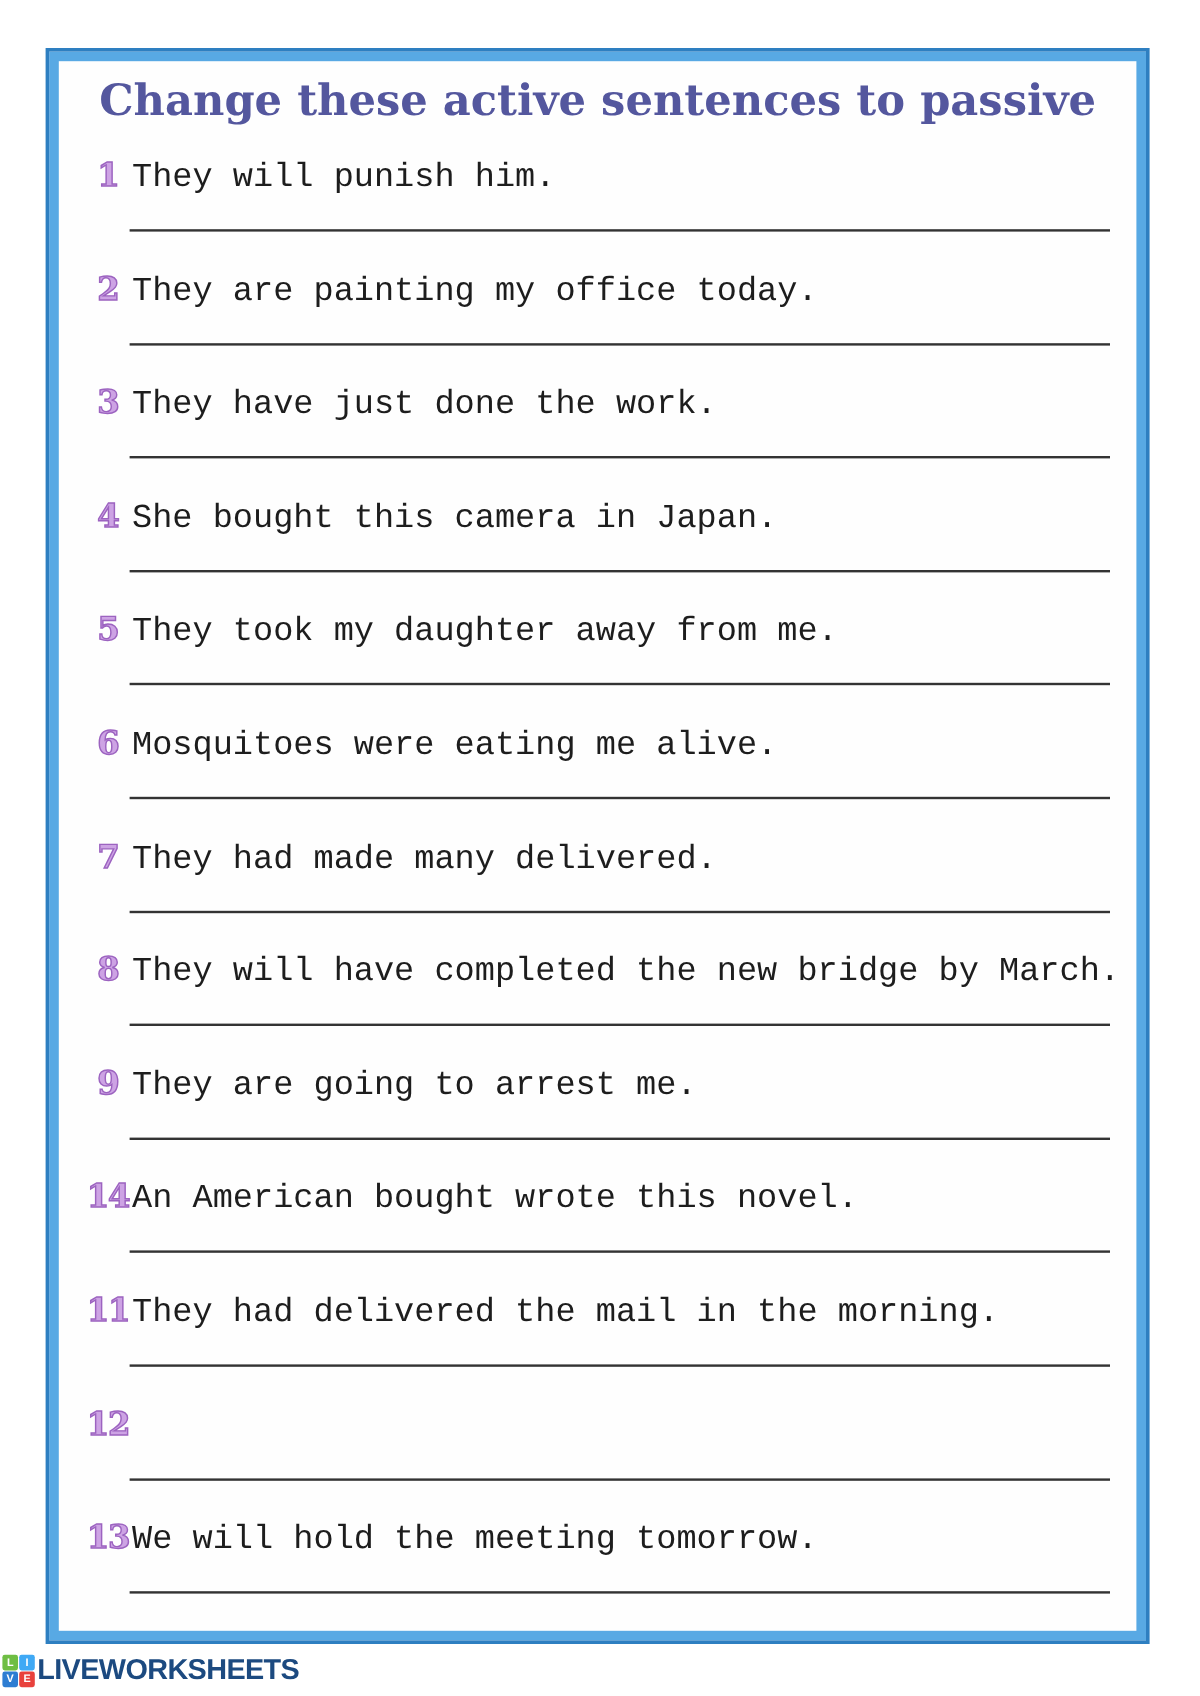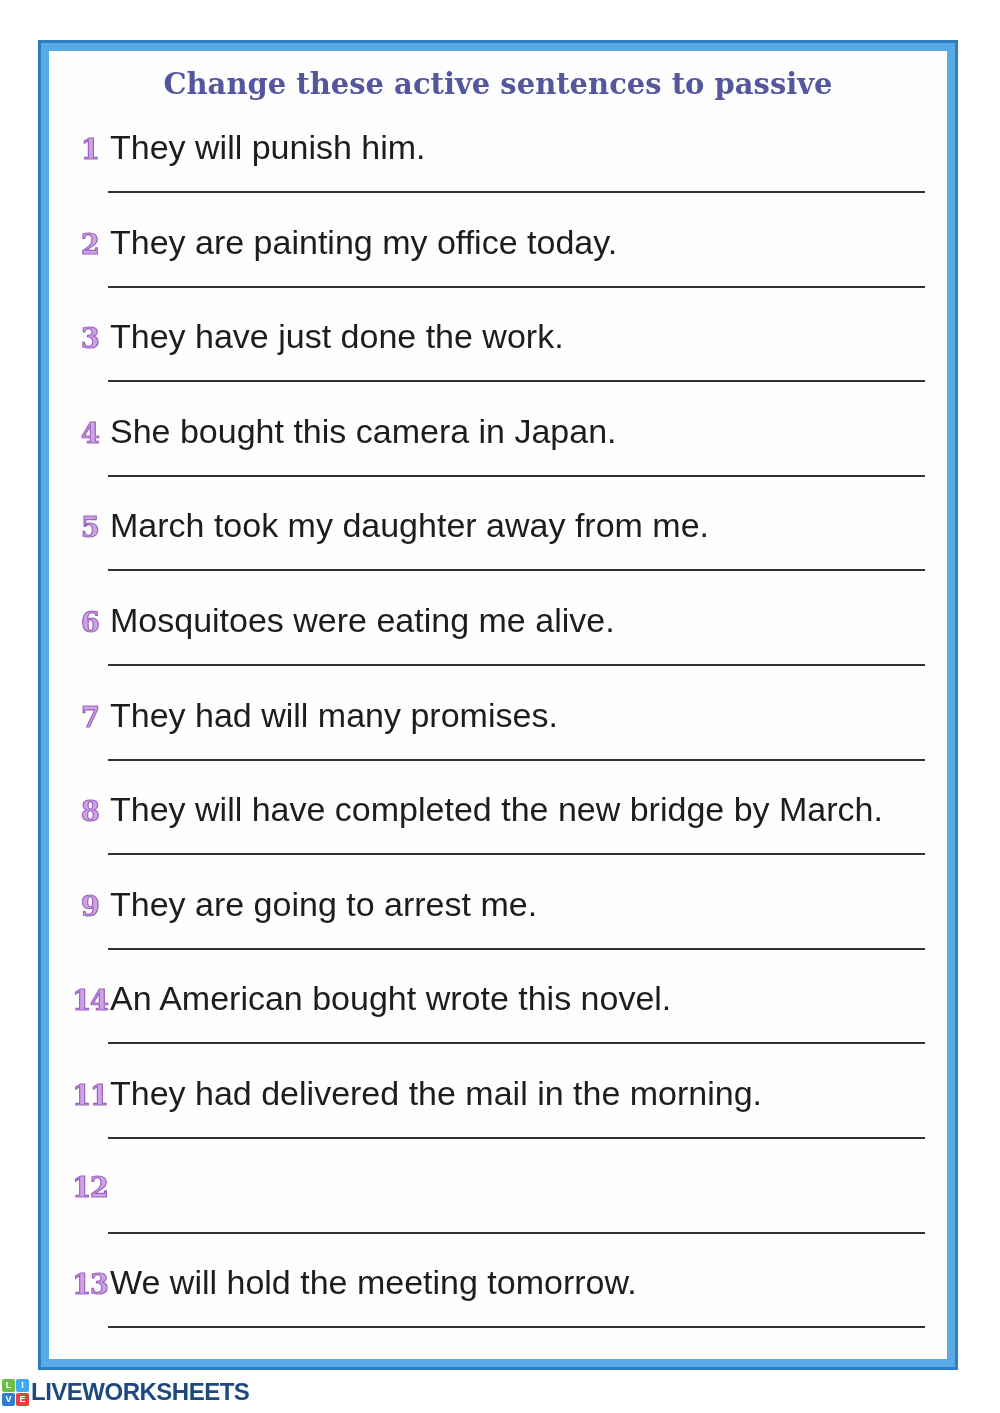--- a/index.html
+++ b/index.html
@@ -26,21 +26,21 @@
     box-sizing: border-box;
     border: 8px solid #58a9e4;
     outline: 3px solid #2e7fc1;
     background: #fefefe;
   }
   .title {
     margin: 10px 0 23px 0;
     text-align: center;
     font-family: "DejaVu Serif", serif;
     font-weight: bold;
-    font-size: 29px;
+    font-size: 36px;
     line-height: 46px;
     color: #54579e;
     letter-spacing: 0px;
   }
   .items { }
   .item {
     position: relative;
     height: 94.6px;
     padding-left: 22px;
     box-sizing: border-box;
@@ -56,22 +56,22 @@
     text-align: center;
     font-family: "DejaVu Serif", serif;
     font-weight: bold;
     font-size: 27px;
     color: #cda3e4;
     -webkit-text-stroke: 1.2px #9c63c0;
     letter-spacing: -1px;
   }
   .sentence {
     margin-left: 1px;
-    font-family: Liberation Sans, sans-serif;
-    font-size: 34px;
+    font-family: Liberation Mono, monospace;
+    font-size: 28px;
     color: #1d1d1d;
   }
   .answer-line {
     position: absolute;
     left: 59px;
     right: 22px;
     top: 61px;
     height: 0;
     border-top: 2px solid #333333;
   }
@@ -145,37 +145,37 @@
     <div class="row">
       <span class="num">4</span>
       <span class="sentence">She bought this camera in Japan.</span>
     </div>
     <div class="answer-line"></div>
   </div>
 
   <div class="item">
     <div class="row">
       <span class="num">5</span>
-      <span class="sentence">March took my daughter away from me.</span>
+      <span class="sentence">They took my daughter away from me.</span>
     </div>
     <div class="answer-line"></div>
   </div>
 
   <div class="item">
     <div class="row">
       <span class="num">6</span>
       <span class="sentence">Mosquitoes were eating me alive.</span>
     </div>
     <div class="answer-line"></div>
   </div>
 
   <div class="item">
     <div class="row">
       <span class="num">7</span>
-      <span class="sentence">They had will many promises.</span>
+      <span class="sentence">They had made many delivered.</span>
     </div>
     <div class="answer-line"></div>
   </div>
 
   <div class="item">
     <div class="row">
       <span class="num">8</span>
       <span class="sentence">They will have completed the new bridge by March.</span>
     </div>
     <div class="answer-line"></div>

